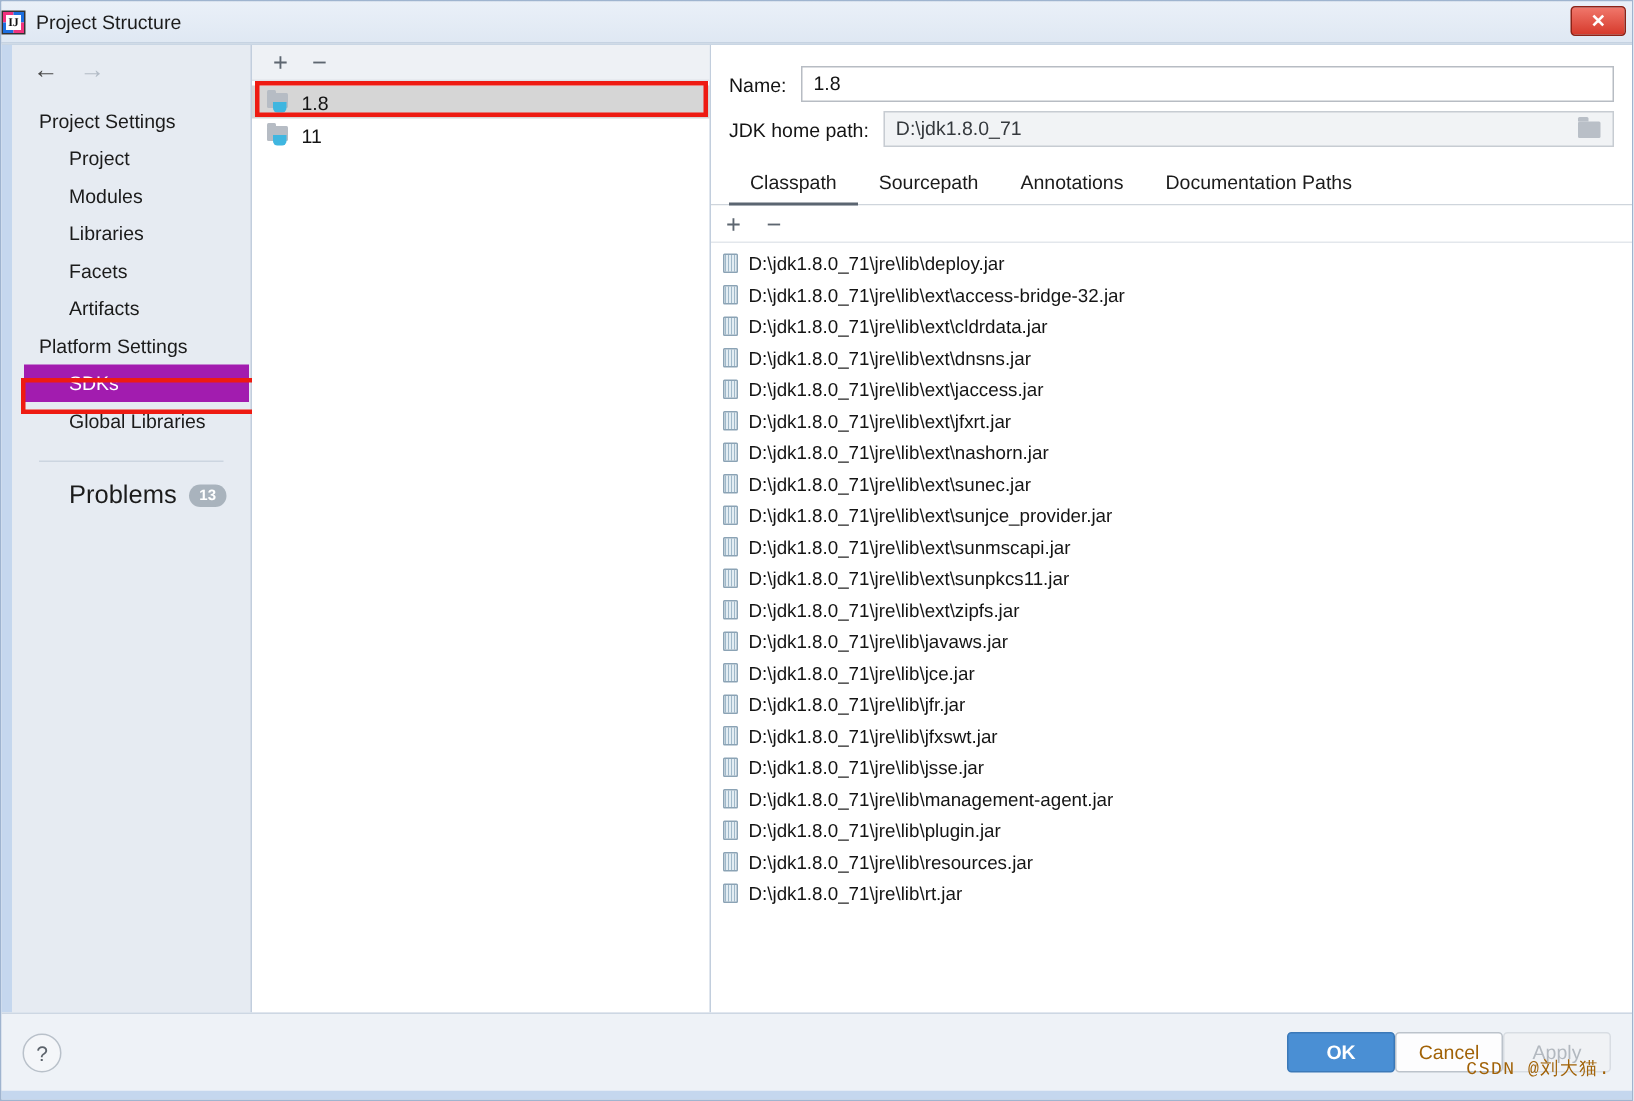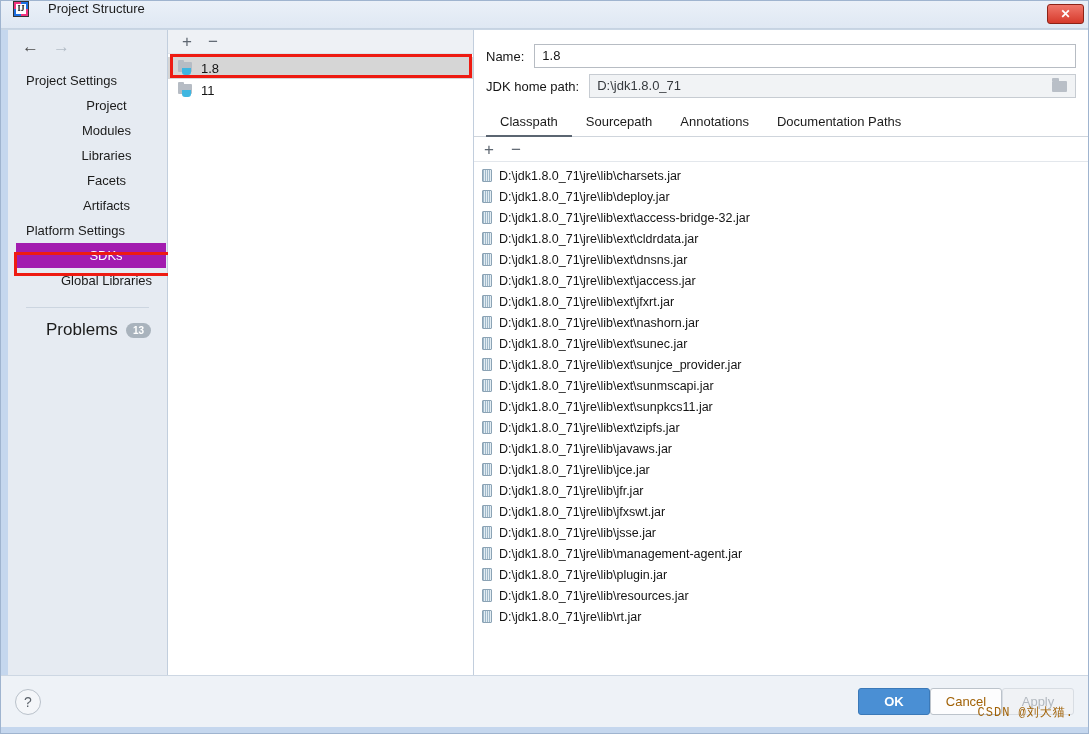--- a/index.html
+++ b/index.html
@@ -14,25 +14,24 @@
     width: 1089px; height: 734px;
     background: #eef2f7;
     border: 1px solid #9fb4cf;
     display: flex; flex-direction: column;
   }
 
   
   .titlebar {
     height: 28px; flex: 0 0 28px;
     background: linear-gradient(#eaf0f8, #dfe8f3);
-    display: flex; 
-    padding-left: 12px;
+    display: flex; align-items: center;
+    padding-left: 0;
     position: relative;
     border-bottom: 1px solid #c6d3e2;
-    gap: 12px;
   }
   .ij-logo {
     width: 16px; height: 16px; margin-right: 7px;
     position: relative; flex: 0 0 16px;
     background: #ffffff;
     border: 1px solid #333;
   }
   .ij-logo .q1 { position:absolute; left:0; top:0; width:50%; height:50%; background:#f0337e; }
   .ij-logo .q2 { position:absolute; right:0; top:0; width:50%; height:50%; background:#1d6fe0; }
   .ij-logo .q3 { position:absolute; left:0; bottom:0; width:50%; height:50%; background:#1d6fe0; }
@@ -81,21 +80,20 @@
 
   .nav-list { padding-top: 5px; }
   .nav-group {
     font-size: 13px; color: #1b1b1b;
     padding: 4px 0 4px 18px; line-height: 17px;
   }
   .nav-item {
     font-size: 13px; color: #1b1b1b;
     padding: 4px 0 4px 38px; line-height: 17px;
     cursor: pointer;
-    text-align: center;
   }
   .nav-item.selected {
     background: #a21caf; color: #ffffff;
     margin-left: 8px; padding-left: 30px;
     margin-right: 1px;
   }
   .red-box-sdks {
     position: absolute; left: 6px; top: 222px;
     width: 166px; height: 24px;
     border: 3px solid #ee1b12; pointer-events: none;
@@ -360,24 +358,20 @@
       </div>
 
       <div class="cp-toolbar">
         <span class="tb-btn">+</span>
         <span class="tb-btn">−</span>
       </div>
 
       <div class="cp-list" id="cp-list">
           <div class="cp-row">
             <span class="jar-icon"></span>
-            <span>D:\jdk1.8.0_71\jre\lib\charsets.jar</span>
-          </div>
-          <div class="cp-row">
-            <span class="jar-icon"></span>
             <span>D:\jdk1.8.0_71\jre\lib\deploy.jar</span>
           </div>
           <div class="cp-row">
             <span class="jar-icon"></span>
             <span>D:\jdk1.8.0_71\jre\lib\ext\access-bridge-32.jar</span>
           </div>
           <div class="cp-row">
             <span class="jar-icon"></span>
             <span>D:\jdk1.8.0_71\jre\lib\ext\cldrdata.jar</span>
           </div>

